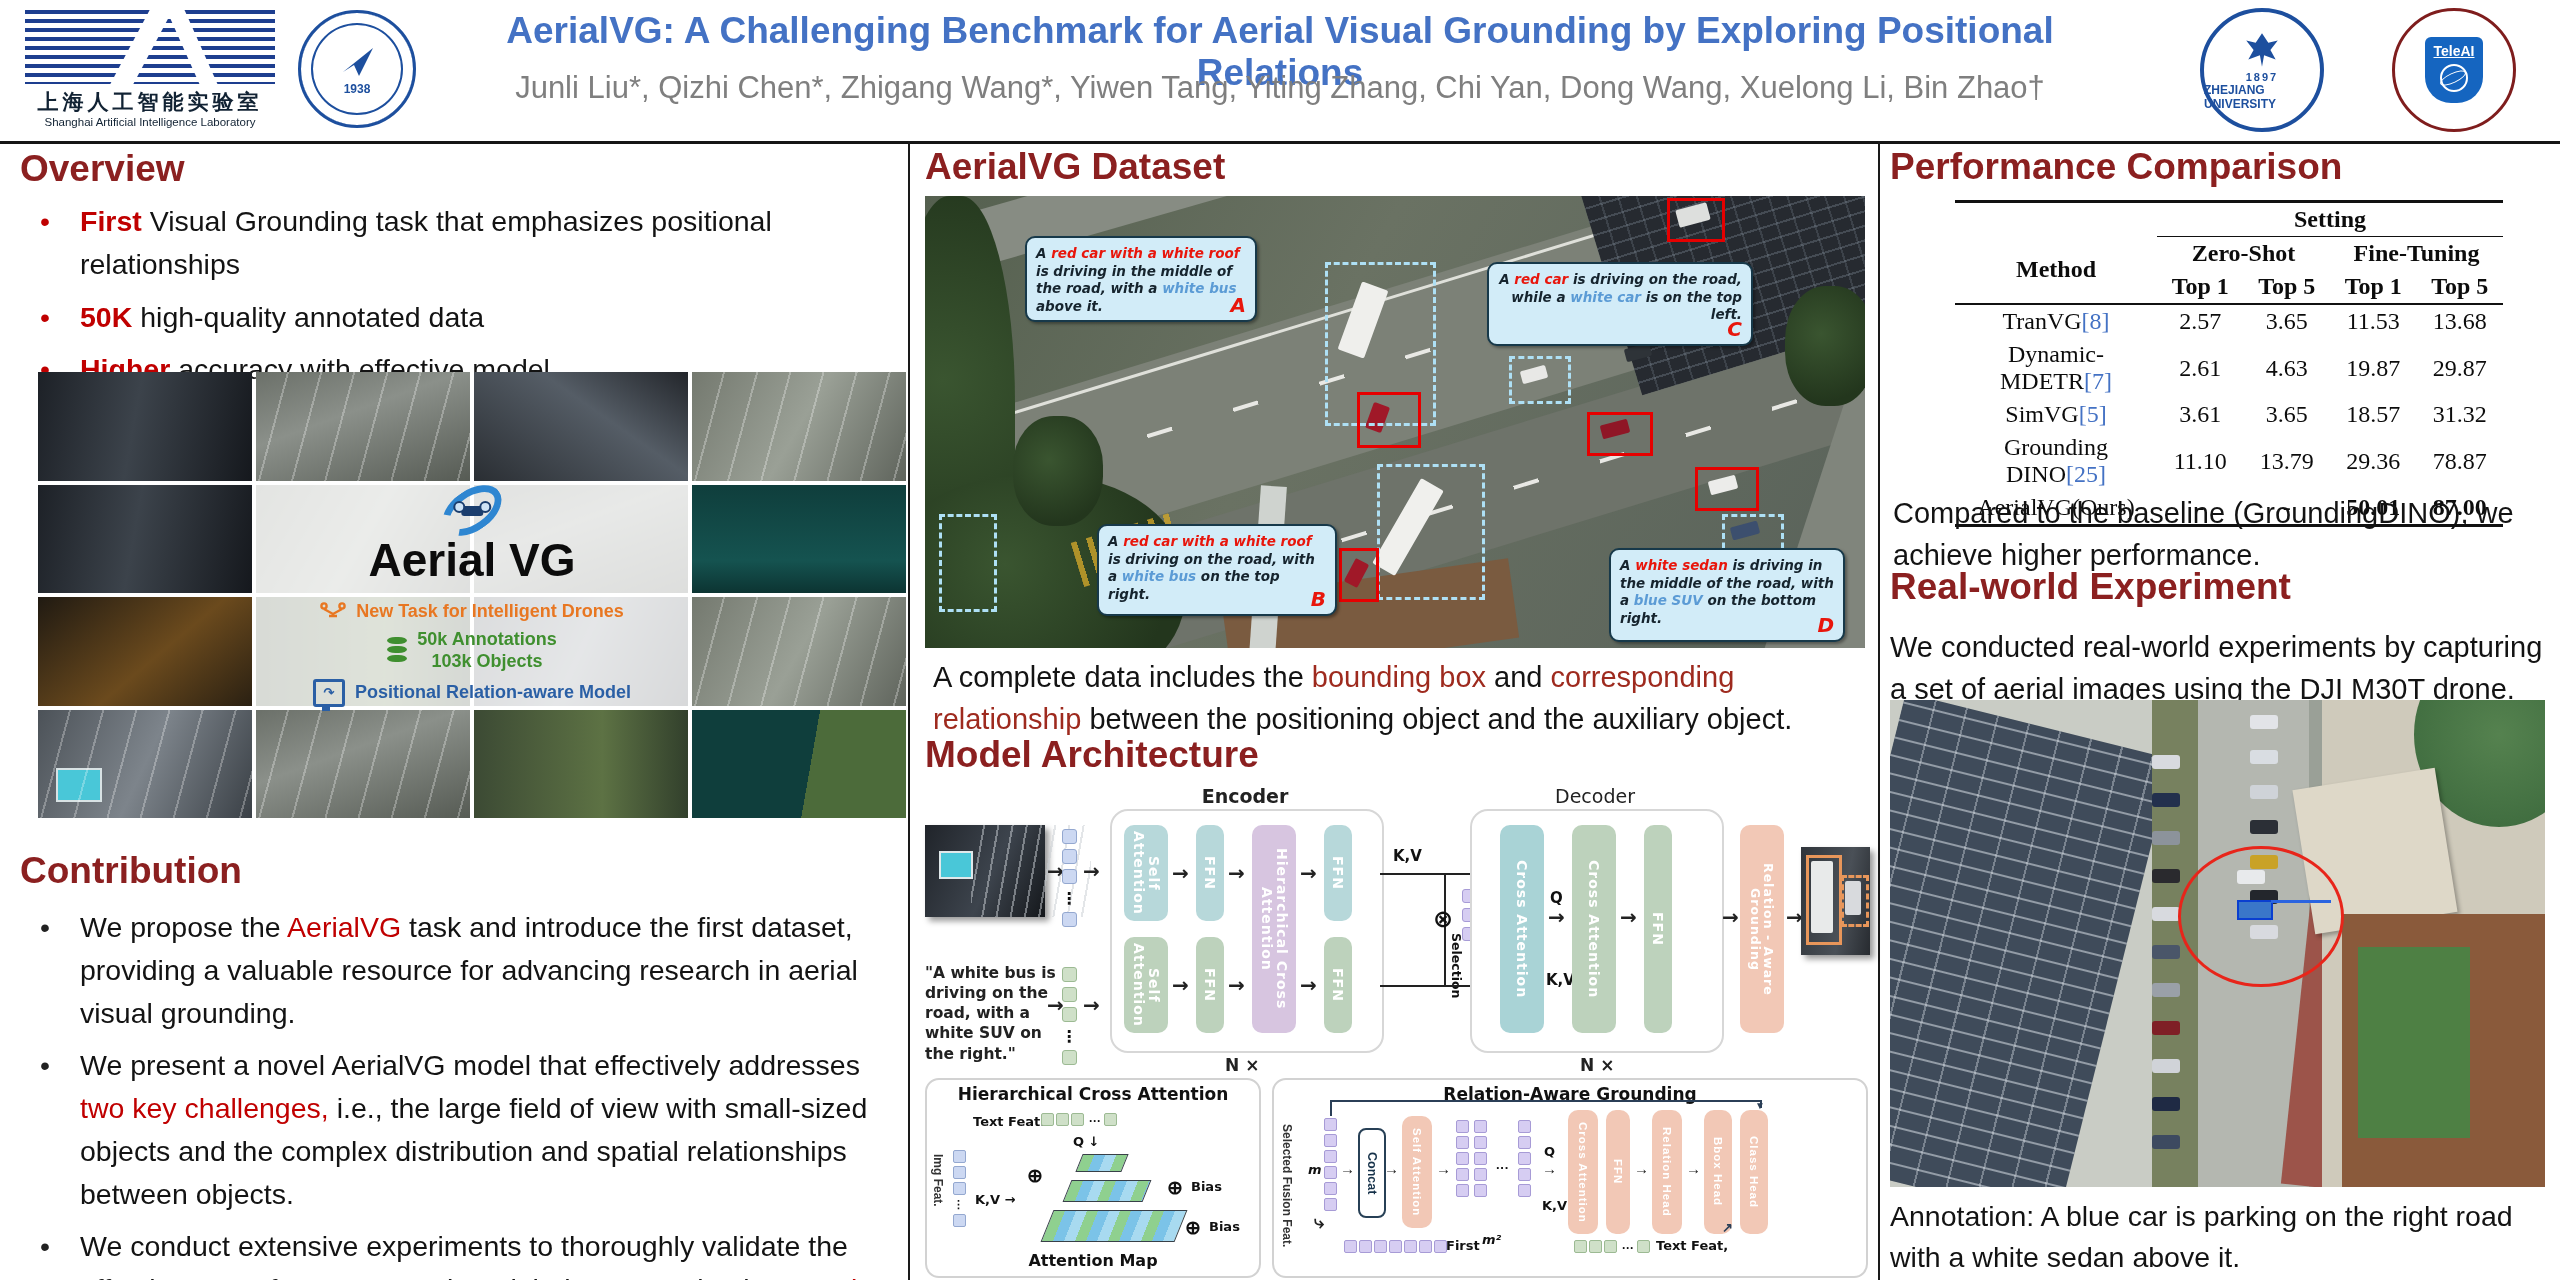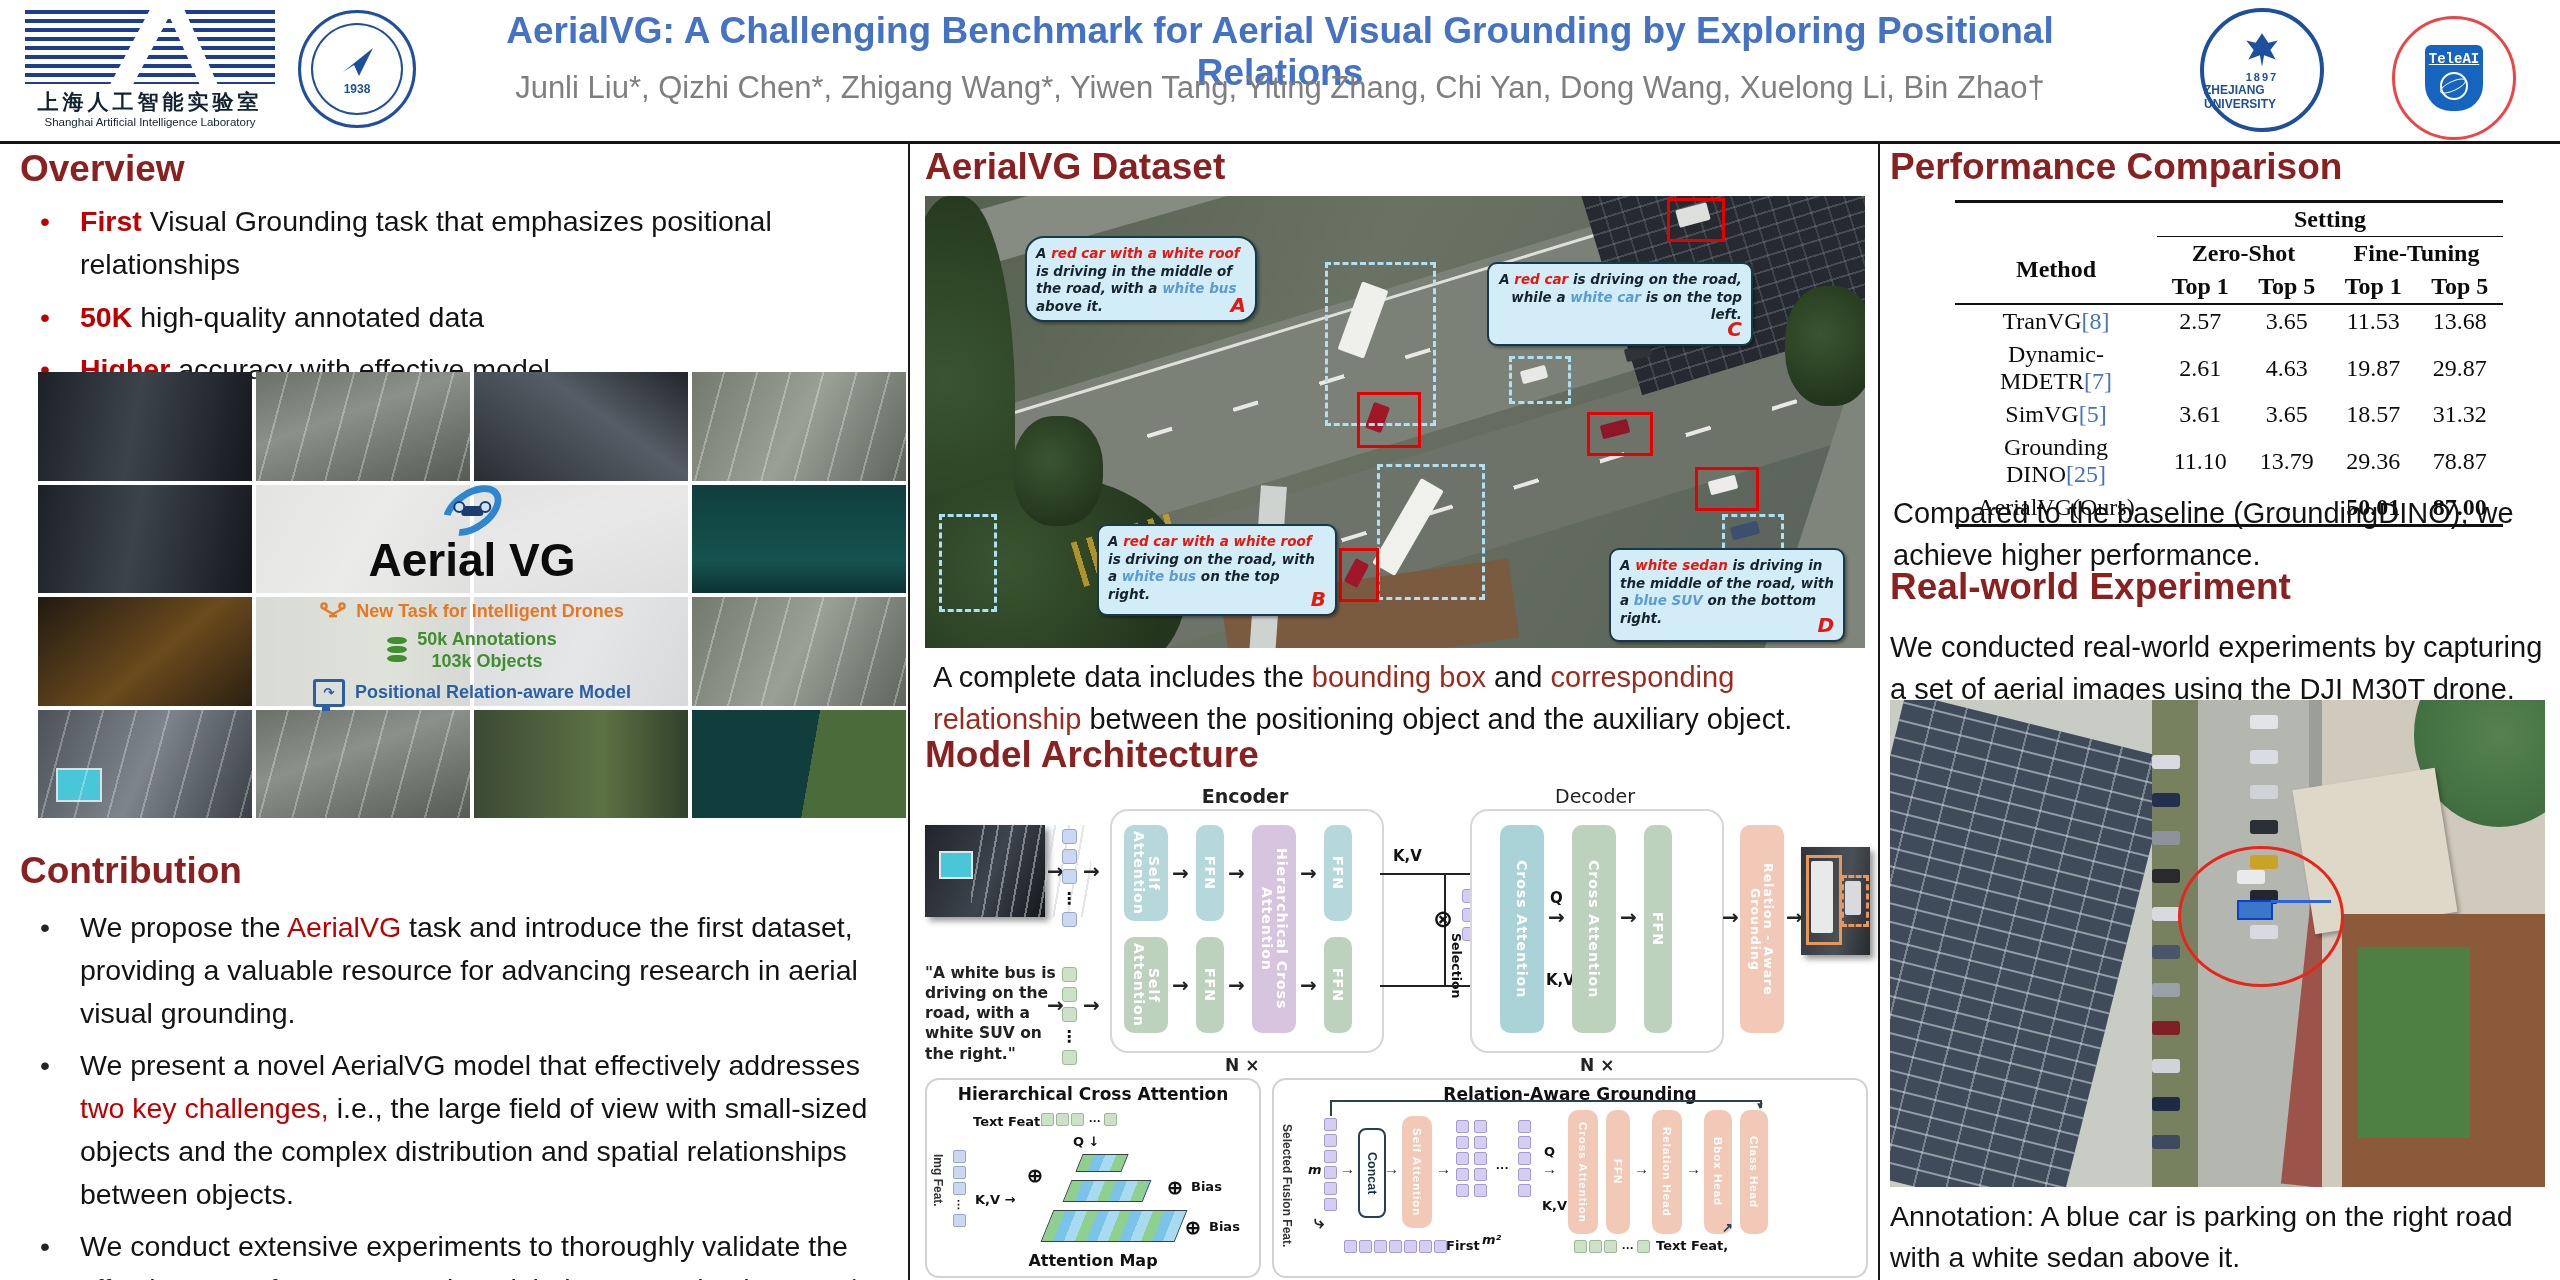--- a/index.html
+++ b/index.html
@@ -20,21 +20,21 @@
   .sail-bars::after{left:63%;top:0;width:7%;height:100%;transform:skewX(24deg);}
   .sail-cn{margin-top:4px;text-align:center;font-size:21px;font-weight:bold;letter-spacing:4px;color:#123;}
   .sail-en{text-align:center;font-size:11.5px;color:#123;}
   
   .seal{position:absolute;border-radius:50%;display:flex;align-items:center;justify-content:center;flex-direction:column;}
   .logo-nwpu{left:298px;top:10px;width:112px;height:112px;border:3px solid #1d4f9e;box-shadow:inset 0 0 0 10px #fff,inset 0 0 0 12px #1d4f9e;}
   .nwpu-year{font-size:12px;color:#1d4f9e;font-weight:bold;}
   .logo-zju{left:2200px;top:8px;width:116px;height:116px;border:4px solid #1d4f9e;}
   .zju-year{font-size:11px;color:#1d4f9e;font-weight:bold;letter-spacing:2px;}
   .zju-name{font-size:12px;color:#1d4f9e;font-weight:bold;}
-  .logo-teleai{left:2392px;top:16px;width:118px;height:118px;border:3px solid #ef4444;box-shadow:inset 0 0 0 14px #fff;font-family:Liberation Mono, monospace;}
+  .logo-teleai{left:2392px;top:8px;width:118px;height:118px;border:3px solid #7f1d1d;box-shadow:inset 0 0 0 14px #fff;}
   .teleai-shield{width:58px;height:66px;background:#1565c0;border-radius:6px 6px 26px 26px;display:flex;flex-direction:column;align-items:center;padding-top:6px;box-sizing:border-box;}
   .teleai-shield span{color:#fff;font-size:14px;font-weight:bold;text-decoration:underline;}
   .atom{width:24px;height:24px;border:2px solid #fff;border-radius:50%;margin-top:5px;position:relative;}
   .atom::before{content:"";position:absolute;left:-3px;top:7px;width:26px;height:8px;border:1.5px solid #fff;border-radius:50%;transform:rotate(-25deg);}
 
   
   .vdiv{position:absolute;top:141px;bottom:0;width:2px;background:#1a1a1a;}
 
   
   .sec-h{position:absolute;font-size:37px;font-weight:bold;color:#8b2020;}
@@ -312,21 +312,21 @@
     <div class="bxr" style="left:432px;top:196px;width:58px;height:50px;"></div>
     <div class="bxr" style="left:742px;top:2px;width:52px;height:38px;"></div>
     <div class="bxb" style="left:584px;top:160px;width:56px;height:42px;"></div>
     <div class="bxr" style="left:662px;top:216px;width:60px;height:38px;"></div>
     <div class="bxr" style="left:770px;top:271px;width:58px;height:38px;"></div>
     <div class="bxb" style="left:797px;top:318px;width:56px;height:38px;"></div>
     <div class="bxb" style="left:452px;top:268px;width:102px;height:130px;"></div>
     <div class="bxr" style="left:414px;top:352px;width:34px;height:48px;"></div>
     <div class="bxb" style="left:14px;top:318px;width:52px;height:92px;"></div>
 
-    <div class="callout" style="left:100px;top:40px;width:232px;height:86px;border-radius:19px;">
+    <div class="callout" style="left:100px;top:40px;width:232px;height:86px;">
       <span><span>A </span><span class="sg-cr">red car with a white roof</span><span> is driving in the middle of the road, with a </span><span class="sg-cb">white bus</span><span> above it.</span></span>
       <span class="tag">A</span>
     </div>
     <div class="callout" style="left:562px;top:66px;width:266px;height:84px;text-align:right;">
       <span><span>A </span><span class="sg-cr">red car</span><span> is driving on the road, while a </span><span class="sg-cb">white car</span><span> is on the top left.</span></span>
       <span class="tag">C</span>
     </div>
     <div class="callout" style="left:172px;top:328px;width:240px;height:92px;">
       <span><span>A </span><span class="sg-cr">red car with a white roof</span><span> is driving on the road, with a </span><span class="sg-cb">white bus</span><span> on the top right.</span></span>
       <span class="tag">B</span>

